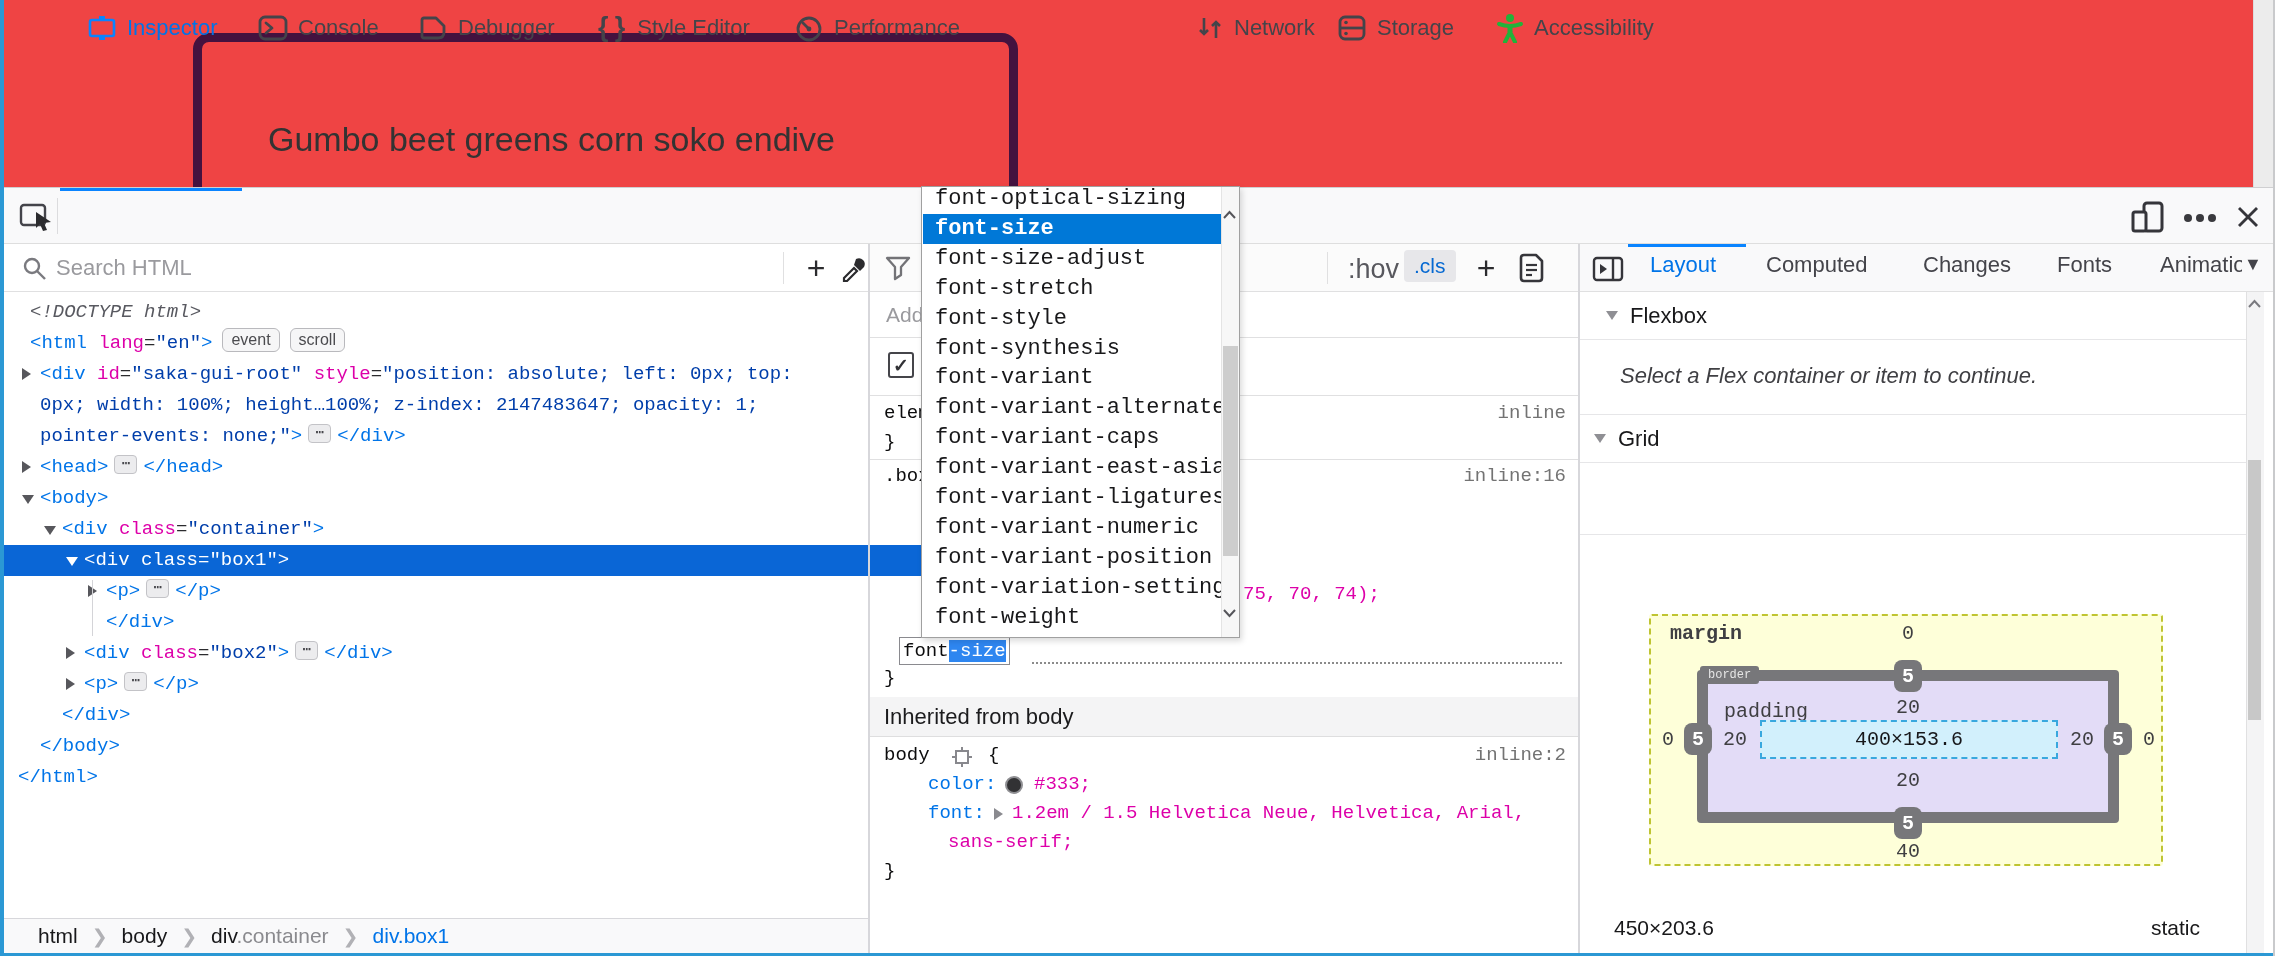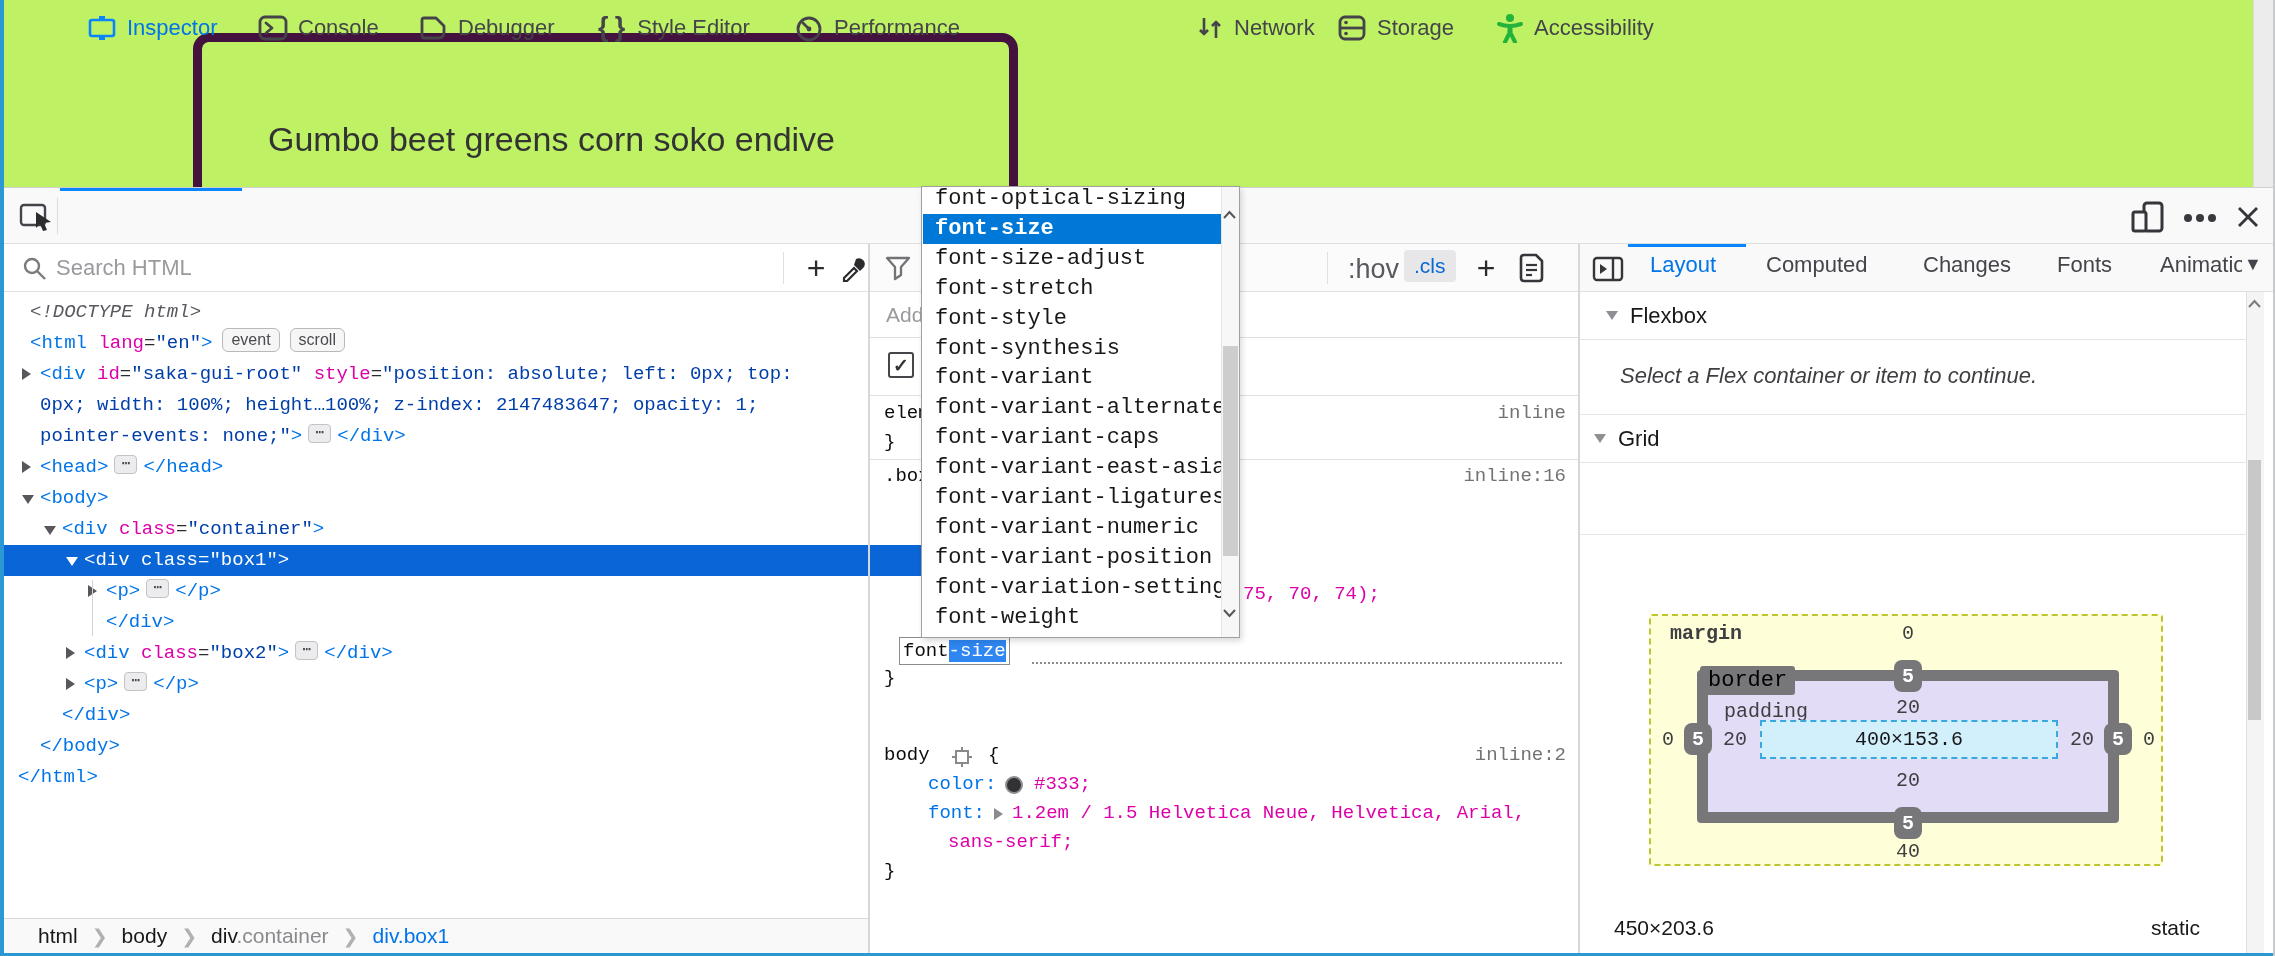--- a/index.html
+++ b/index.html
@@ -4,21 +4,21 @@
 <style>
   html,body{margin:0;padding:0;background:#fff;}
   #stage{position:relative;width:2275px;height:956px;background:#fff;overflow:hidden;
          font-family:"Liberation Sans",sans-serif;color:#18181a;}
   .abs{position:absolute;}
   
   #win-border-left{left:0;top:0;width:4px;height:956px;background:#2b98d4;z-index:90;}
   #win-border-bottom{left:0;top:953px;width:2275px;height:3px;background:#2b98d4;z-index:90;}
   #win-border-right{left:2273px;top:0;width:2px;height:956px;background:#c9cacc;z-index:90;}
   
-  #page-area{left:0;top:0;width:2275px;height:187px;background:#bef264;overflow:hidden;}
+  #page-area{left:0;top:0;width:2275px;height:187px;background:#ef4444;overflow:hidden;}
   #page-box{position:absolute;left:193px;top:33px;width:825px;height:300px;border:9px solid #44123f;border-radius:16px;box-sizing:border-box;}
   #page-heading{position:absolute;left:268px;top:120px;font-size:34px;color:#333;}
   #page-scrollbar{position:absolute;left:2253px;top:0;width:20px;height:187px;background:#ececec;border-left:1px solid #dcdcdc;}
   #page-devtools-divider{left:0;top:187px;width:2275px;height:1px;background:#cfcfd1;}
   
   #dt-toolbar{left:0;top:188px;width:2275px;height:56px;background:#f9f9fa;border-bottom:1px solid #dedede;box-sizing:border-box;}
   .dtab{position:absolute;top:0;height:55px;display:flex;align-items:center;gap:10px;font-size:22px;color:#44444a;}
   .dtab .lbl{white-space:nowrap;}
   #tab-inspector .lbl{color:#0074e8;}
   #active-line-inspector{left:60px;top:188px;width:182px;height:3px;background:#0a84ff;z-index:5;}
@@ -84,21 +84,21 @@
   .sect-header{position:absolute;left:1580px;width:666px;height:48px;background:#fff;border-bottom:1px solid #e6e6e8;box-sizing:border-box;
                display:flex;align-items:center;gap:12px;padding-left:14px;font-size:22px;color:#18181a;}
   .sect-tw{width:0;height:0;border-top:9px solid #8f8f94;border-left:6px solid transparent;border-right:6px solid transparent;}
   .sect-msg{position:absolute;left:1620px;font-size:22px;font-style:italic;color:#3f3f43;}
   .sect-msg-border{position:absolute;left:1580px;width:666px;height:1px;background:#e6e6e8;}
   
   #bm{left:1649px;top:614px;width:514px;height:252px;background:#feffd9;border:2px dashed #bfc432;border-radius:3px;box-sizing:border-box;
       font-family:"Liberation Mono",monospace;font-size:20px;color:#3f3f42;}
   #bm .lbl{position:absolute;}
   #bm-frame{position:absolute;left:46px;top:54px;width:422px;height:153px;box-sizing:border-box;border:11px solid #77777a;border-radius:4px;background:#e3dcf7;}
-  #bm-border-chip{position:absolute;left:49px;top:50px;background:#77777a;color:#000000;font-size:22px;padding:2px 8px;border-radius:3px;}
+  #bm-border-chip{position:absolute;left:49px;top:50px;background:#77777a;color:#e5e5e5;font-size:12px;padding:2px 8px;border-radius:3px;}
   .bm-chip{position:absolute;width:28px;height:32px;background:#77777a;color:#fff;border-radius:8px;display:flex;align-items:center;justify-content:center;font-weight:bold;}
   #bm-content{position:absolute;left:109px;top:104px;width:298px;height:39px;background:#d2f0fc;border:2px dashed #39a8de;box-sizing:border-box;
               display:flex;align-items:center;justify-content:center;color:#17171a;}
   .bm-val{position:absolute;text-align:center;}
   #bm-info{left:1580px;top:912px;width:666px;height:38px;}
   #bm-size{position:absolute;left:34px;top:4px;font-size:21px;color:#18181a;}
   #bm-pos{position:absolute;right:46px;top:4px;font-size:21px;color:#18181a;}
   
   #layout-scrollbar{left:2246px;top:292px;width:18px;height:661px;background:#f4f4f5;border-left:1px solid #e0e0e1;box-sizing:border-box;}
   #layout-scroll-thumb{position:absolute;left:2px;top:168px;width:13px;height:260px;background:#c8c8c8;}
@@ -338,20 +338,21 @@
   <div class="abs mono19 rsel" style="left:884px;top:428px;">}</div>
   <div id="rule-element-sep" class="abs"></div>
 
   <div class="abs mono19 rsel" style="left:884px;top:462px;">.box1 {</div>
   <div class="abs mono19 rlink" style="left:1370px;top:462px;width:196px;text-align:right;">inline:16</div>
   <div class="abs mono19 rval" style="left:1243px;top:580px;">75, 70, 74);</div>
   <div id="prop-input-box"><span class="typed">font</span><span class="completion">-size</span></div>
   <div id="prop-input-dots" class="abs"></div>
   <div class="abs mono19 rsel" style="left:884px;top:664px;">}</div>
 
+  <div id="inherited-header" class="abs">Inherited from body</div>
 
   <div class="abs mono19 rsel" style="left:884px;top:741px;">body</div>
   <svg class="abs" style="left:951px;top:746px;" width="22" height="22" viewBox="0 0 22 22">
     <rect x="5" y="5" width="12" height="12" fill="none" stroke="#88888d" stroke-width="2"></rect>
     <line x1="11" y1="1" x2="11" y2="5" stroke="#88888d" stroke-width="2"></line>
     <line x1="11" y1="17" x2="11" y2="21" stroke="#88888d" stroke-width="2"></line>
     <line x1="1" y1="11" x2="5" y2="11" stroke="#88888d" stroke-width="2"></line>
     <line x1="17" y1="11" x2="21" y2="11" stroke="#88888d" stroke-width="2"></line>
   </svg>
   <div class="abs mono19 rsel" style="left:988px;top:741px;">{</div>

